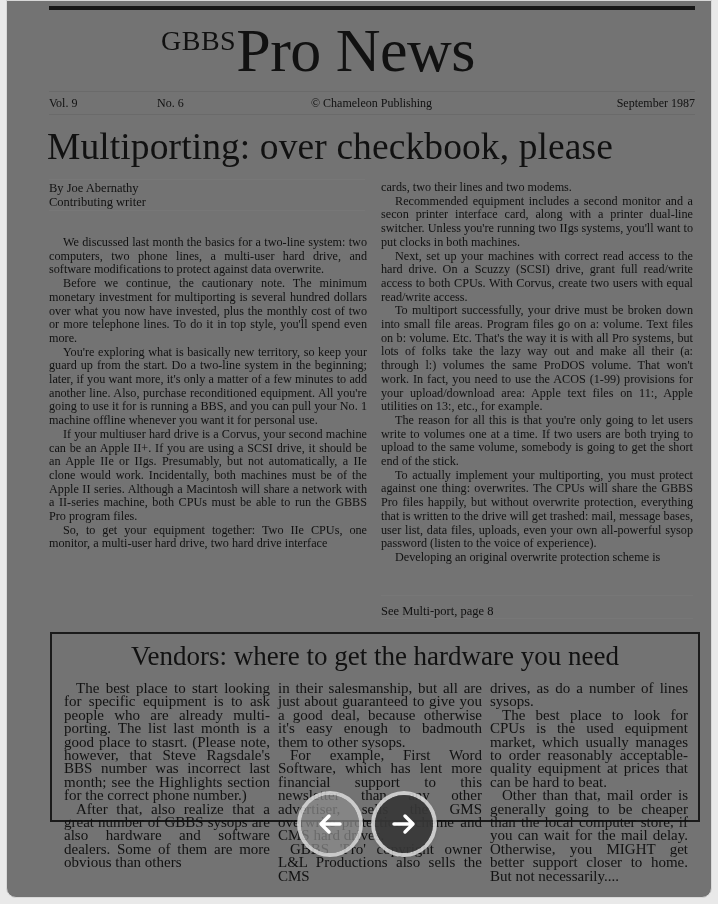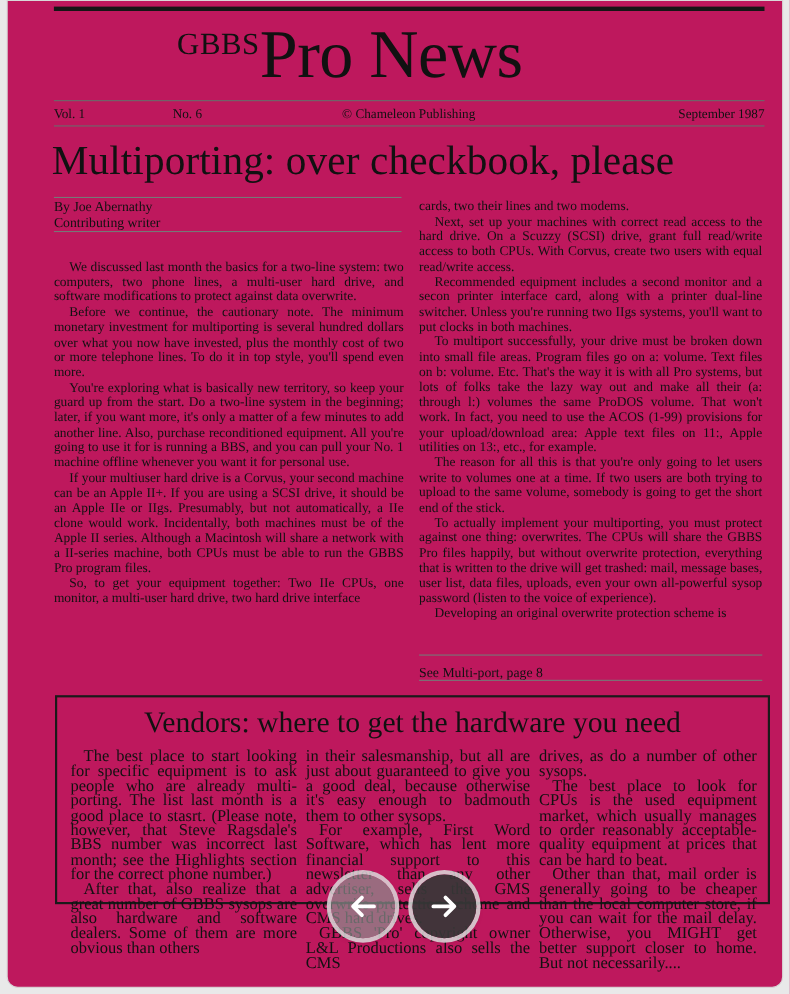--- a/index.html
+++ b/index.html
@@ -4,21 +4,21 @@
 <style>
   html, body { margin: 0; padding: 0; }
   body {
     width: 718px; height: 904px; overflow: hidden;
     background: #e9e9e9;
     font-family: "Liberation Serif", "DejaVu Serif", serif;
     color: #111;
   }
   .viewer {
     position: absolute; left: 6px; top: 0; width: 706px; height: 898px;
-    background: #be185d;
+    background: #737373;
     border-radius: 0 0 10px 10px;
     border: 1px solid #d8d8d8;
     box-sizing: border-box;
     overflow: hidden;
   }
   .page { position: absolute; left: 0; top: 0; width: 718px; height: 904px; }
 
   .top-rule { position: absolute; left: 48px; top: 5px; width: 646px; height: 4px; background: #151515; }
 
   .masthead { position: absolute; left: 160px; top: 18px; white-space: nowrap; }
@@ -72,21 +72,21 @@
  <div class="page" style="left:-6px;">
 
   <div class="top-rule"></div>
 
   <div class="masthead">
     <span class="mast-gbbs">GBBS</span><span class="mast-pro">Pro News</span>
   </div>
 
   <div class="info-rule" style="top:90px;"></div>
   <div class="info-bar">
-    <span style="left:0;">Vol. 1</span>
+    <span style="left:0;">Vol. 9</span>
     <span style="left:108px;">No. 6</span>
     <span style="left:262px;">© Chameleon Publishing</span>
     <span style="right:0;">September 1987</span>
   </div>
   <div class="info-rule" style="top:113px;"></div>
 
   <div class="headline">Multiporting: over checkbook, please</div>
 
   <div class="byline-rule" style="left:48px; top:178px; width:316px;"></div>
   <div class="byline">
@@ -98,22 +98,22 @@
   <div class="col" style="left:48px; top:235px; width:318px;">
     <p>We discussed last month the basics for a two-line system: two computers, two phone lines, a multi-user hard drive, and software modifications to protect against data overwrite.</p>
     <p>Before we continue, the cautionary note. The minimum monetary investment for multiporting is several hundred dollars over what you now have invested, plus the monthly cost of two or more telephone lines. To do it in top style, you'll spend even more.</p>
     <p>You're exploring what is basically new territory, so keep your guard up from the start. Do a two-line system in the beginning; later, if you want more, it's only a matter of a few minutes to add another line. Also, purchase reconditioned equipment. All you're going to use it for is running a BBS, and you can pull your No. 1 machine offline whenever you want it for personal use.</p>
     <p>If your multiuser hard drive is a Corvus, your second machine can be an Apple II+. If you are using a SCSI drive, it should be an Apple IIe or IIgs. Presumably, but not automatically, a IIe clone would work. Incidentally, both machines must be of the Apple II series. Although a Macintosh will share a network with a II-series machine, both CPUs must be able to run the GBBS Pro program files.</p>
     <p>So, to get your equipment together: Two IIe CPUs, one monitor, a multi-user hard drive, two hard drive interface</p>
   </div>
 
   <div class="col" style="left:380px; top:180px; width:312px;">
     <p class="noindent">cards, two their lines and two modems.</p>
+    <p>Recommended equipment includes a second monitor and a secon printer interface card, along with a printer dual-line switcher. Unless you're running two IIgs systems, you'll want to put clocks in both machines.</p>
     <p>Next, set up your machines with correct read access to the hard drive. On a Scuzzy (SCSI) drive, grant full read/write access to both CPUs. With Corvus, create two users with equal read/write access.</p>
-    <p>Recommended equipment includes a second monitor and a secon printer interface card, along with a printer dual-line switcher. Unless you're running two IIgs systems, you'll want to put clocks in both machines.</p>
     <p>To multiport successfully, your drive must be broken down into small file areas. Program files go on a: volume. Text files on b: volume. Etc. That's the way it is with all Pro systems, but lots of folks take the lazy way out and make all their (a: through l:) volumes the same ProDOS volume. That won't work. In fact, you need to use the ACOS (1-99) provisions for your upload/download area: Apple text files on 11:, Apple utilities on 13:, etc., for example.</p>
     <p>The reason for all this is that you're only going to let users write to volumes one at a time. If two users are both trying to upload to the same volume, somebody is going to get the short end of the stick.</p>
     <p>To actually implement your multiporting, you must protect against one thing: overwrites. The CPUs will share the GBBS Pro files happily, but without overwrite protection, everything that is written to the drive will get trashed: mail, message bases, user list, data files, uploads, even your own all-powerful sysop password (listen to the voice of experience).</p>
     <p>Developing an original overwrite protection scheme is</p>
   </div>
 
   <div class="byline-rule" style="left:380px; top:594px; width:312px;"></div>
   <div class="see-more">See Multi-port, page 8</div>
   <div class="byline-rule" style="left:380px; top:617px; width:312px;"></div>
 
@@ -122,21 +122,21 @@
     <div class="vcol" style="left:12px; width:206px;">
       <p>The best place to start looking for specific equipment is to ask people who are already multi-porting. The list last month is a good place to stasrt. (Please note, however, that Steve Ragsdale's BBS number was incorrect last month; see the Highlights section for the correct phone number.)</p>
       <p>After that, also realize that a great number of GBBS sysops are also hardware and software dealers. Some of them are more obvious than others</p>
     </div>
     <div class="vcol" style="left:226px; width:204px;">
       <p class="noindent">in their salesmanship, but all are just about guaranteed to give you a good deal, because otherwise it's easy enough to badmouth them to other sysops.</p>
       <p>For example, First Word Software, which has lent more financial support to this newsletter than any other advertiser, sells the GMS overwrite protection scheme and CMS hard drives.</p>
       <p>GBBS 'Pro' copyright owner L&amp;L Productions also sells the CMS</p>
     </div>
     <div class="vcol" style="left:438px; width:198px;">
-      <p class="noindent">drives, as do a number of other sysops.</p>
+      <p class="noindent">drives, as do a number of lines sysops.</p>
       <p>The best place to look for CPUs is the used equipment market, which usually manages to order reasonably acceptable-quality equipment at prices that can be hard to beat.</p>
       <p>Other than that, mail order is generally going to be cheaper than the local computer store, if you can wait for the mail delay. Otherwise, you MIGHT get better support closer to home. But not necessarily....</p>
     </div>
   </div>
 
   <div class="nav-btn nav-prev">
     <svg viewBox="0 0 30 30">
       <path d="M25 15 H7 M14 7 L6 15 L14 23" fill="none" stroke="#ffffff" stroke-width="3.5" stroke-linecap="round" stroke-linejoin="round"></path>
     </svg>
   </div>

